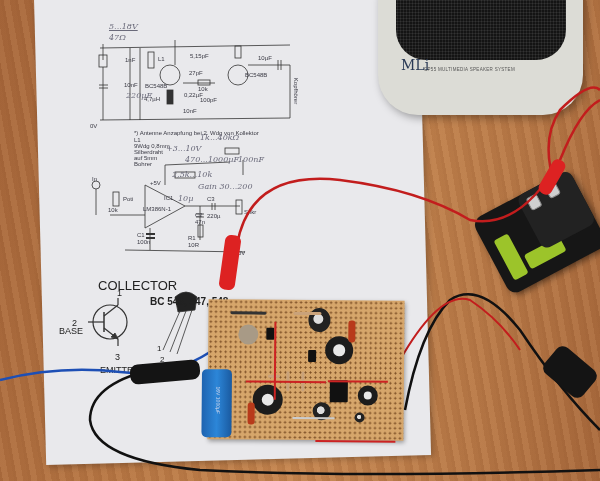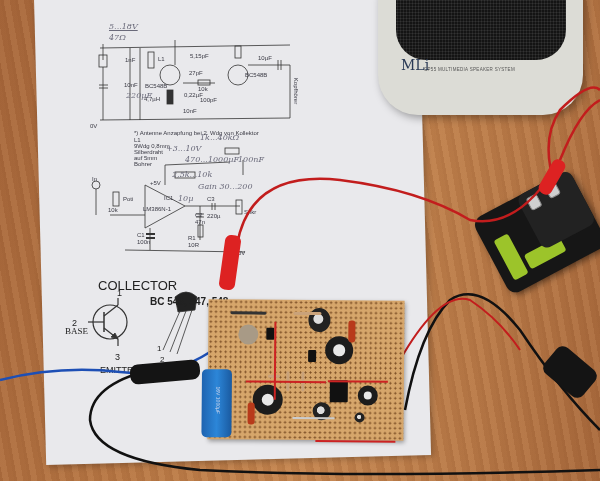--- a/index.html
+++ b/index.html
@@ -157,21 +157,21 @@
 <span class="lbl" style="left:207px;top:196px;">C3</span>
 <span class="lbl" style="left:207px;top:213px;">220µ</span>
 <span class="lbl" style="left:188px;top:235px;">R1</span>
 <span class="lbl" style="left:188px;top:242px;">10R</span>
 <span class="lbl" style="left:244px;top:209px;">Spkr</span>
 <span class="lbl" style="left:238px;top:250px;">0V</span>
 
 <span class="pin" style="left:98px;top:278px;font-size:13px;">COLLECTOR</span>
 <span class="pin" style="left:117px;top:288px;font-size:9px;">1</span>
 <span class="pin" style="left:72px;top:318px;font-size:9px;">2</span>
-<span class="pin" style="left:65px;top:326px;font-size:9px;font-family:Liberation Serif, serif;">BASE</span>
+<span class="pin" style="left:59px;top:326px;font-size:9px;">BASE</span>
 <span class="pin" style="left:115px;top:352px;font-size:9px;">3</span>
 <span class="pin" style="left:100px;top:365px;font-size:9px;">EMITTER</span>
 <span class="pin" style="left:150px;top:296px;font-size:10px;font-weight:bold;">BC 546, 547, 548</span>
 <span class="pin" style="left:157px;top:344px;font-size:8px;">1</span>
 <span class="pin" style="left:160px;top:355px;font-size:8px;">2</span>
 
 <div class="speaker">
   <div class="grille"></div>
   <span class="brand">MLi</span>
   <span class="model">CP55 MULTIMEDIA SPEAKER SYSTEM</span>

